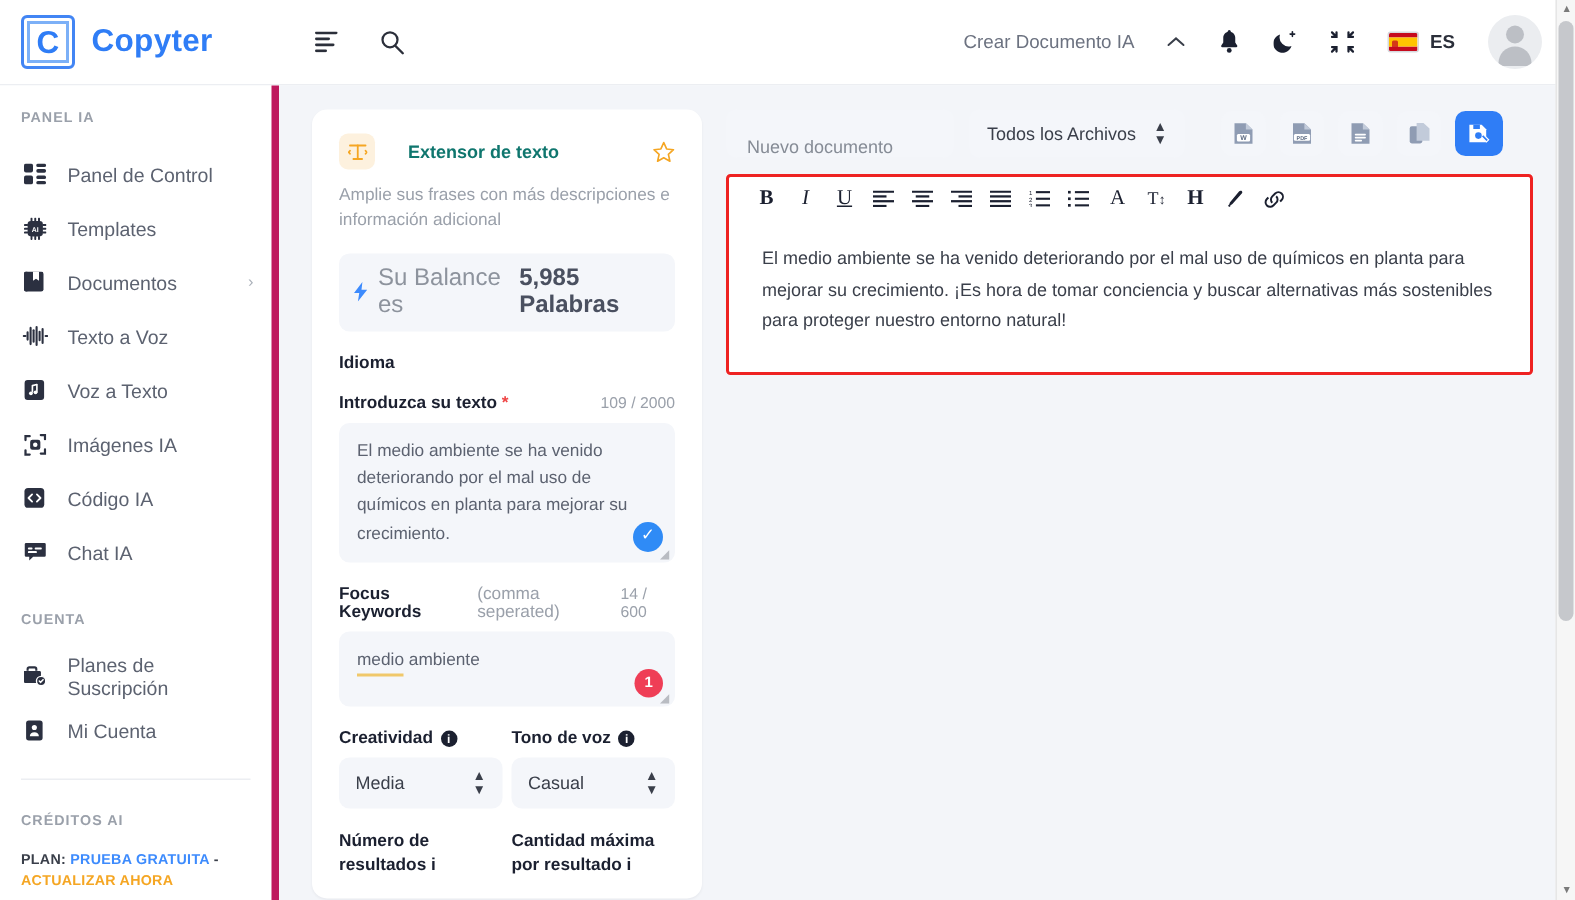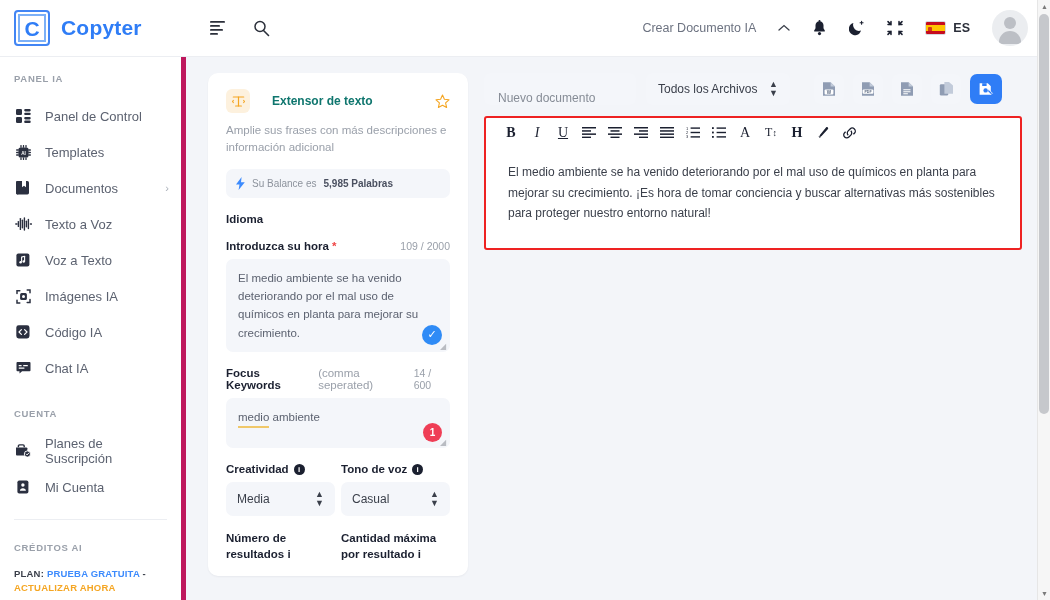--- a/index.html
+++ b/index.html
@@ -86,21 +86,21 @@
   .card-head { display: flex; align-items: center; gap: 10px; }
   .card-head-ico {
     width: 24px; height: 24px; border-radius: 6px; background: #fdf1de;
     display: flex; align-items: center; justify-content: center; color: #f5a623; font-size: 12px;
   }
   .card-title { font-size: 12px; font-weight: bold; color: #0f766e; flex: 1; margin-left: 12px; }
   .star { color: #f5a623; font-size: 15px; cursor: pointer; }
   .card-sub { color: #9aa0aa; font-size: 11.5px; line-height: 1.5; margin-top: 9px; }
   .balance {
     margin-top: 12px; background: #f4f6fa; border-radius: 7px; padding: 8px 10px;
-    font-size: 10px; color: #8d939d; display: flex; align-items: center; gap: 7px;
+    font-size: 16px; color: #8d939d; display: flex; align-items: center; gap: 7px;
   }
   .balance b { color: #4a5060; }
   .bolt { color: #3d8bfd; font-size: 12px; }
   .field-label { font-size: 11.5px; font-weight: bold; color: #1b2030; margin-top: 15px; display: flex; align-items: flex-end; }
   .field-label .req { color: #ef4444; margin-left: 3px; }
   .field-label .count { margin-left: auto; font-weight: normal; color: #9aa0aa; font-size: 10.5px; }
   .field-label .muted { font-weight: normal; color: #9aa0aa; margin-left: 4px; }
   .field-label .info { margin-left: 5px; width: 11px; height: 11px; border-radius: 50%; background: #1b2030; color: #fff; font-size: 8px; display: inline-flex; align-items: center; justify-content: center; font-weight: bold;}
   .select {
     margin-top: 7px; background: #f4f6fa; border-radius: 7px; height: 38px;
@@ -429,21 +429,21 @@
           </span>
           <span>Su Balance es </span>
             <b>5,985 Palabras</b>
         </div>
 
         <div class="field-label">
           <span>Idioma</span>
         </div>
 
         <div class="field-label">
-          <span>Introduzca su hora</span>
+          <span>Introduzca su texto</span>
           <span class="req">*</span>
           <span class="count">109 / 2000</span>
         </div>
         <div class="textarea">
           <span>El medio ambiente se ha venido deteriorando por el mal uso de químicos en planta para mejorar su crecimiento.</span>
           <div class="badge-ok">✓</div>
           <div class="resize">◢</div>
         </div>
 
         <div class="field-label">

